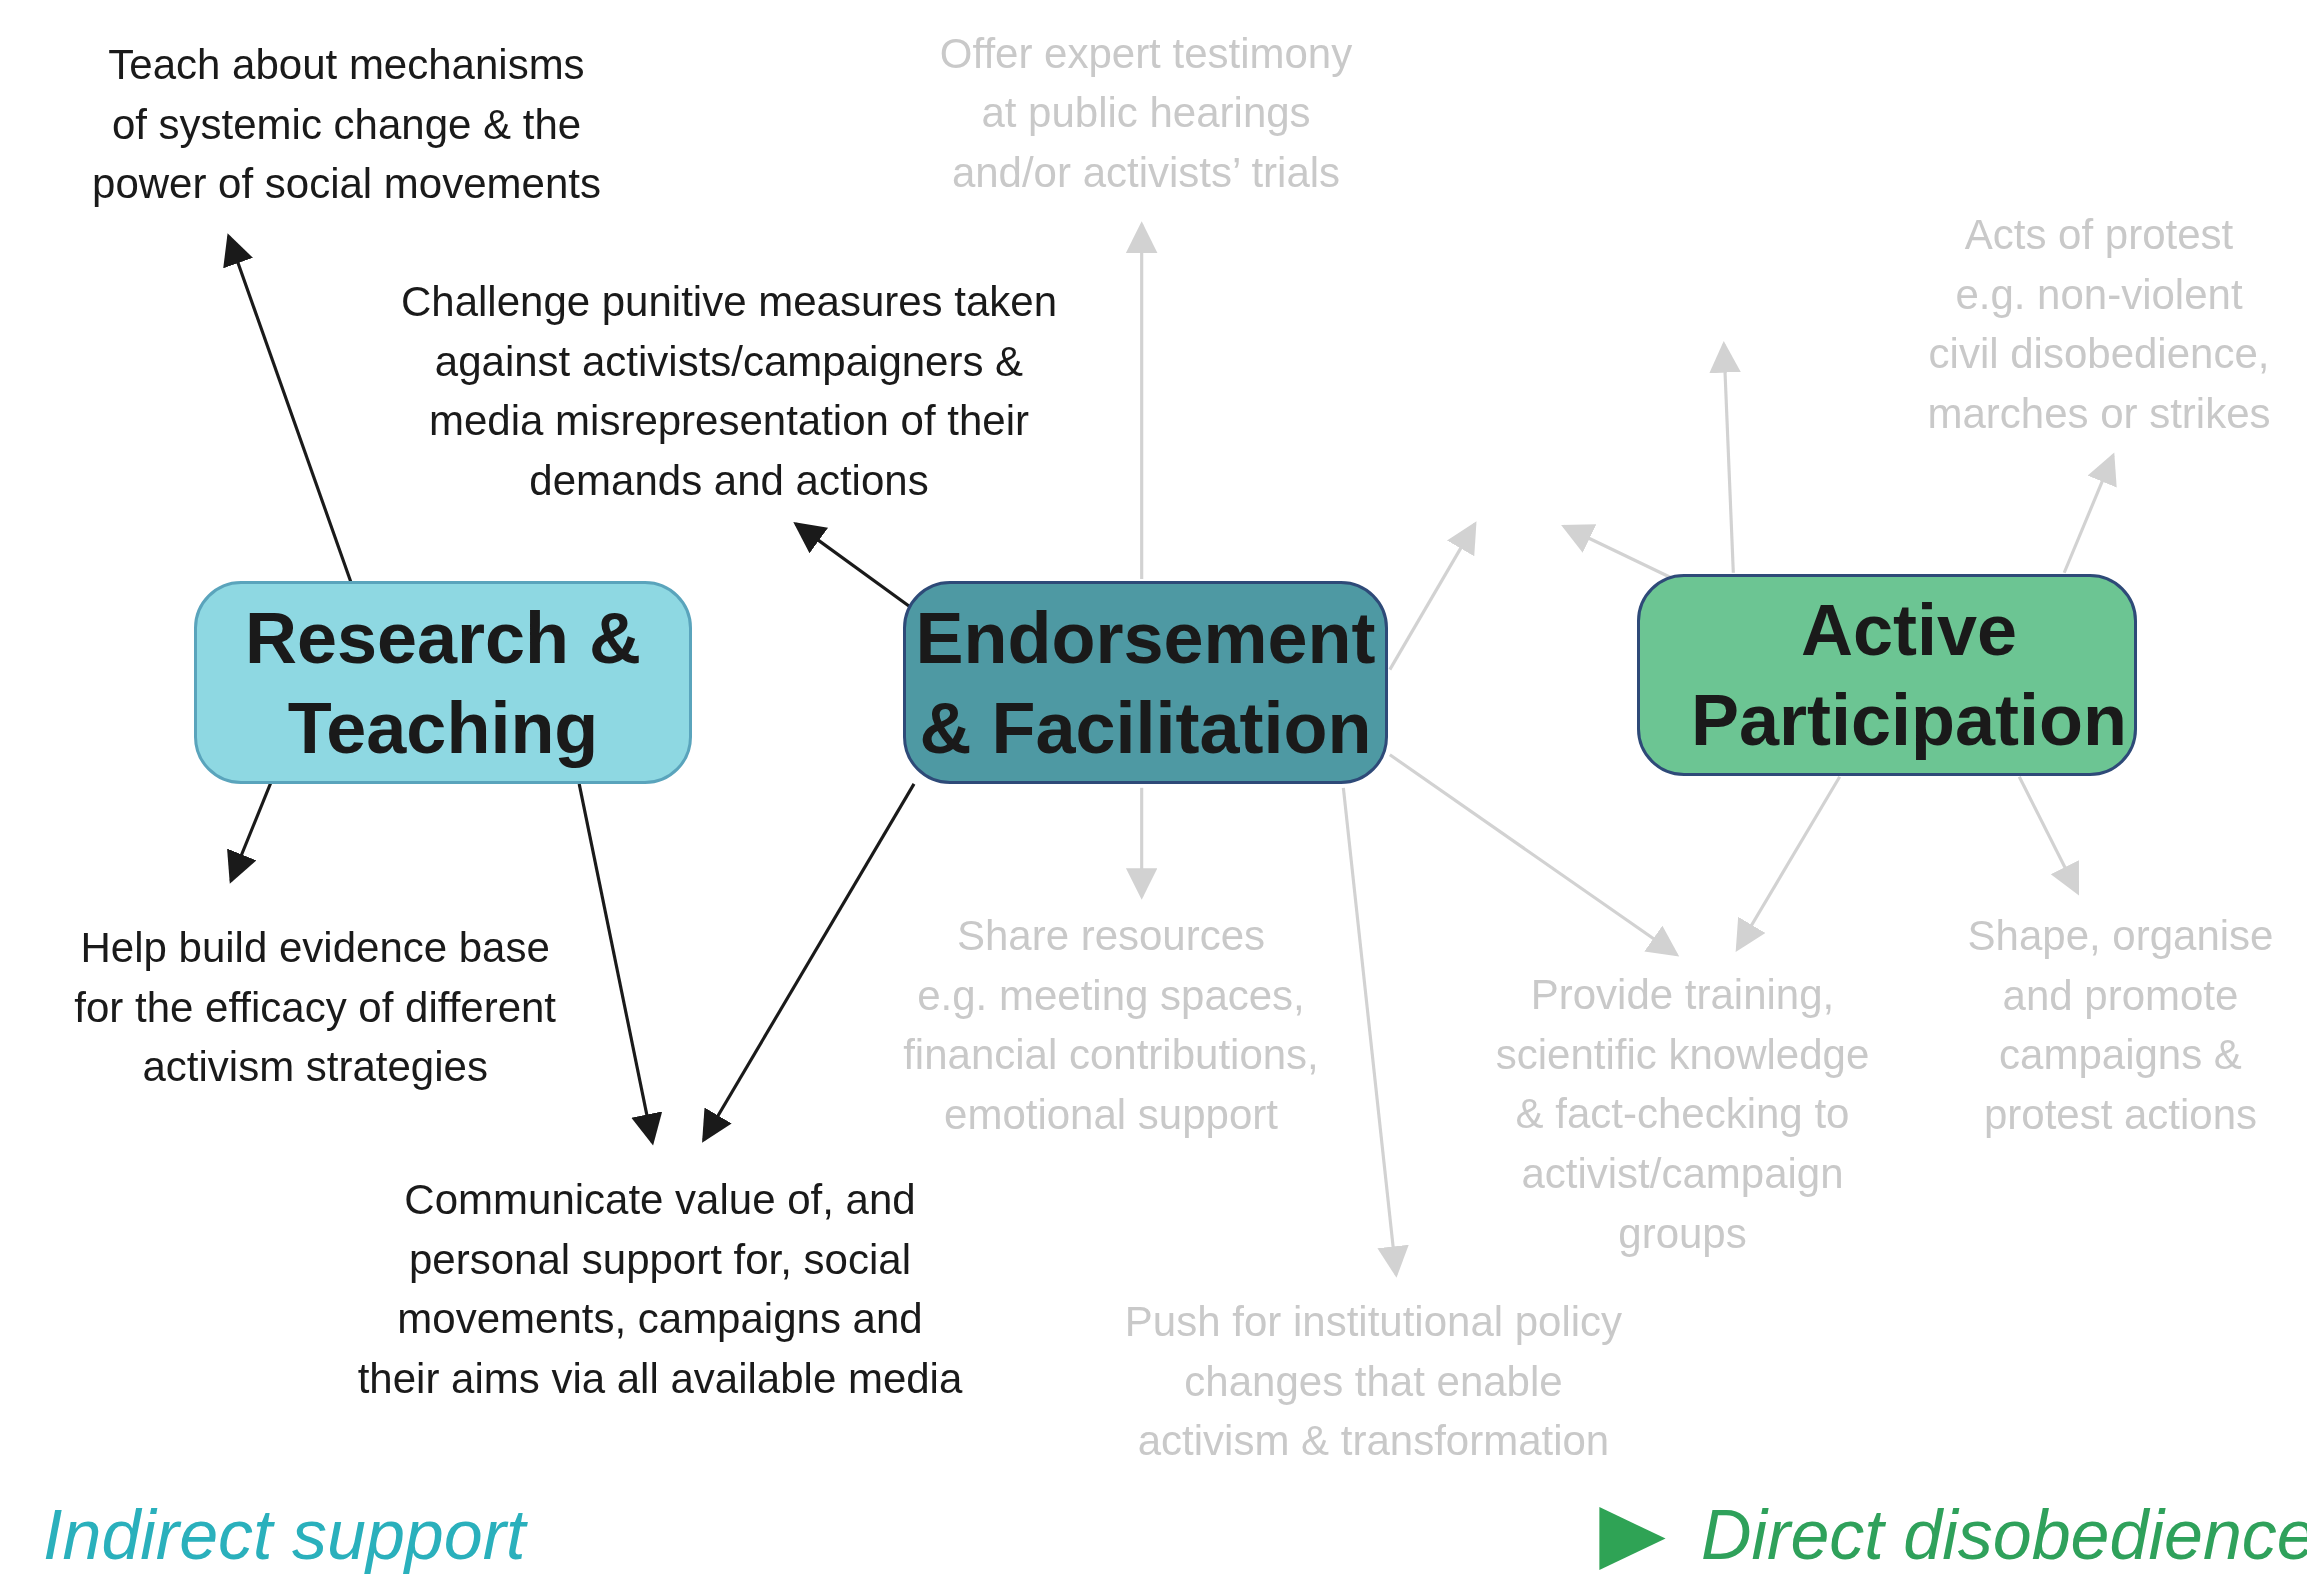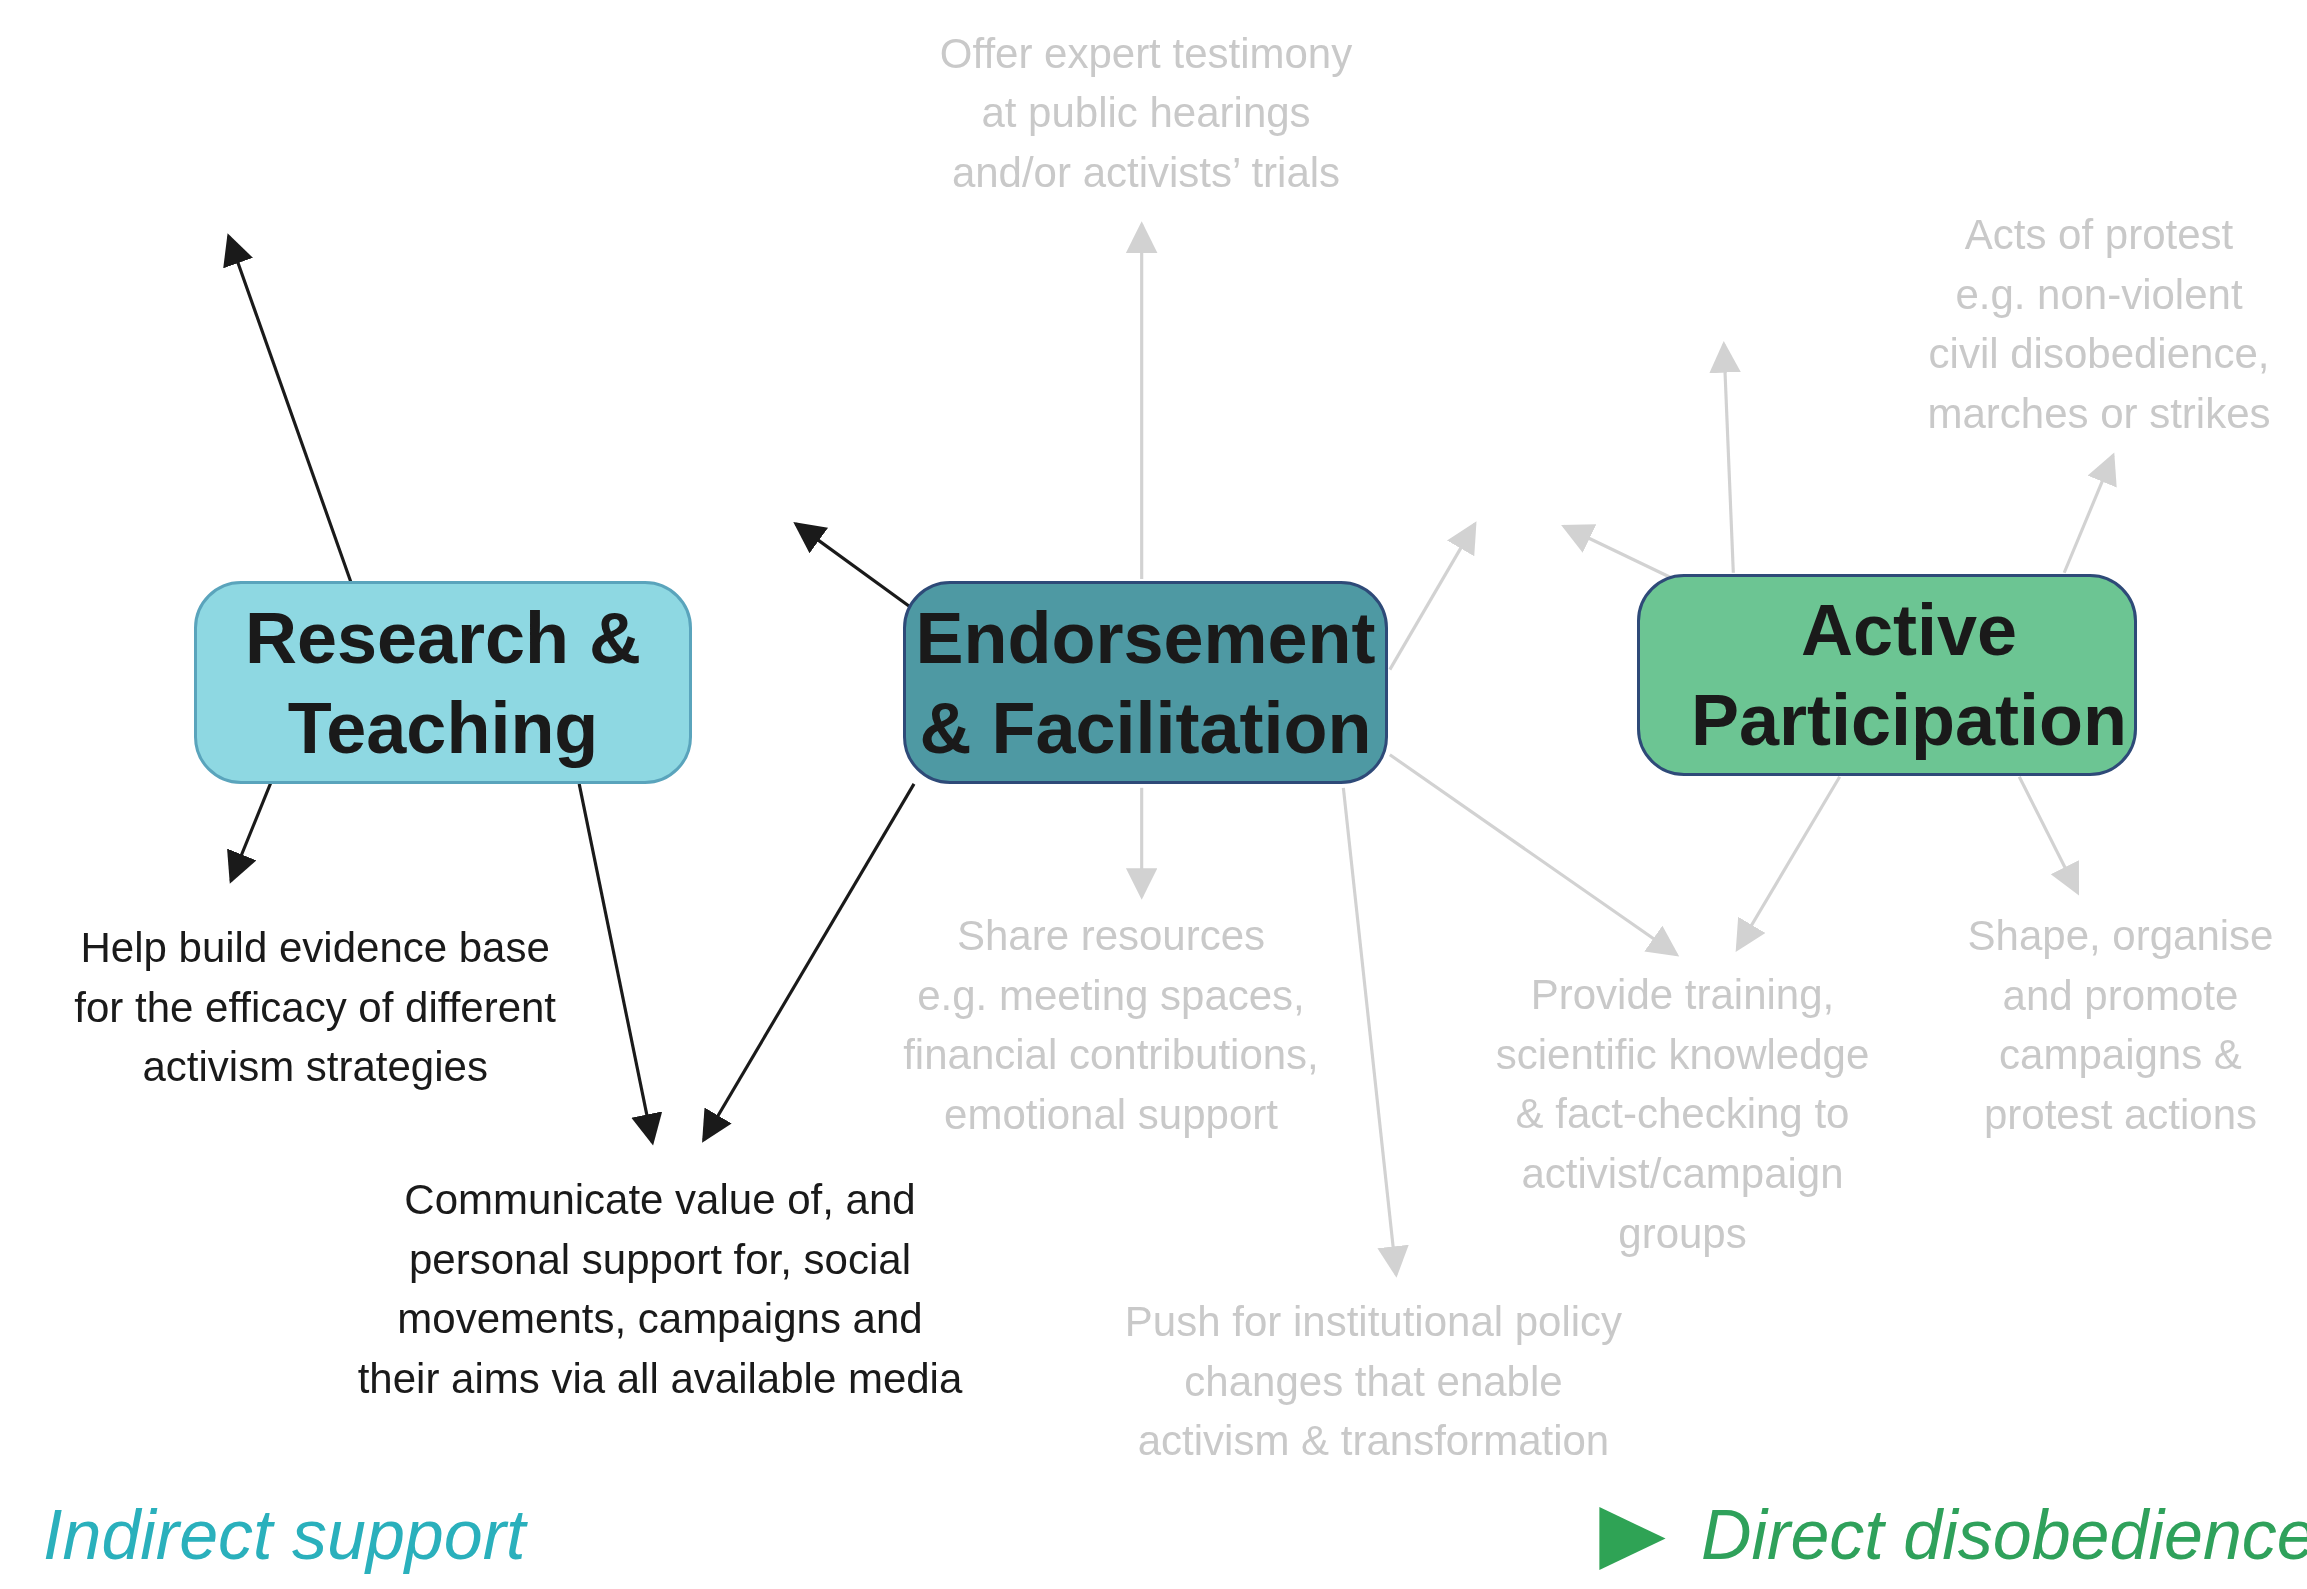--- a/index.html
+++ b/index.html
@@ -92,20 +92,27 @@
     <line class="black-line" x1="452" y1="758" x2="290" y2="300" marker-end="url(#headBlack)"></line>
     <line class="black-line" x1="345" y1="990" x2="293" y2="1118" marker-end="url(#headBlack)"></line>
     <line class="black-line" x1="735" y1="995" x2="828" y2="1450" marker-end="url(#headBlack)"></line>
     <line class="black-line" x1="1185" y1="792" x2="1010" y2="665" marker-end="url(#headBlack)"></line>
     <line class="black-line" x1="1160" y1="995" x2="893" y2="1447" marker-end="url(#headBlack)"></line>
 
     <line x1="730" y1="1953" x2="2034" y2="1953" stroke="url(#axisGrad)" stroke-width="16"></line>
     <polygon class="axis-head" points="2030,1913 2114,1953 2030,1993"></polygon>
   </svg>
 
+  <div class="label black" style="left:31.5px; top:35px; width:630px;">Teach about mechanisms
+of systemic change &amp; the
+power of social movements</div>
+  <div class="label black" style="left:331px; top:272px; width:796px;">Challenge punitive measures taken
+against activists/campaigners &amp;
+media misrepresentation of their
+demands and actions</div>
   <div class="label black" style="left:19.7px; top:918px; width:591px;">Help build evidence base
 for the efficacy of different
 activism strategies</div>
   <div class="label black" style="left:280px; top:1170px; width:760px;">Communicate value of, and
 personal support for, social
 movements, campaigns and
 their aims via all available media</div>
 
   <div class="label gray" style="left:898px; top:23.6px; width:496px;">Offer expert testimony
 at public hearings

